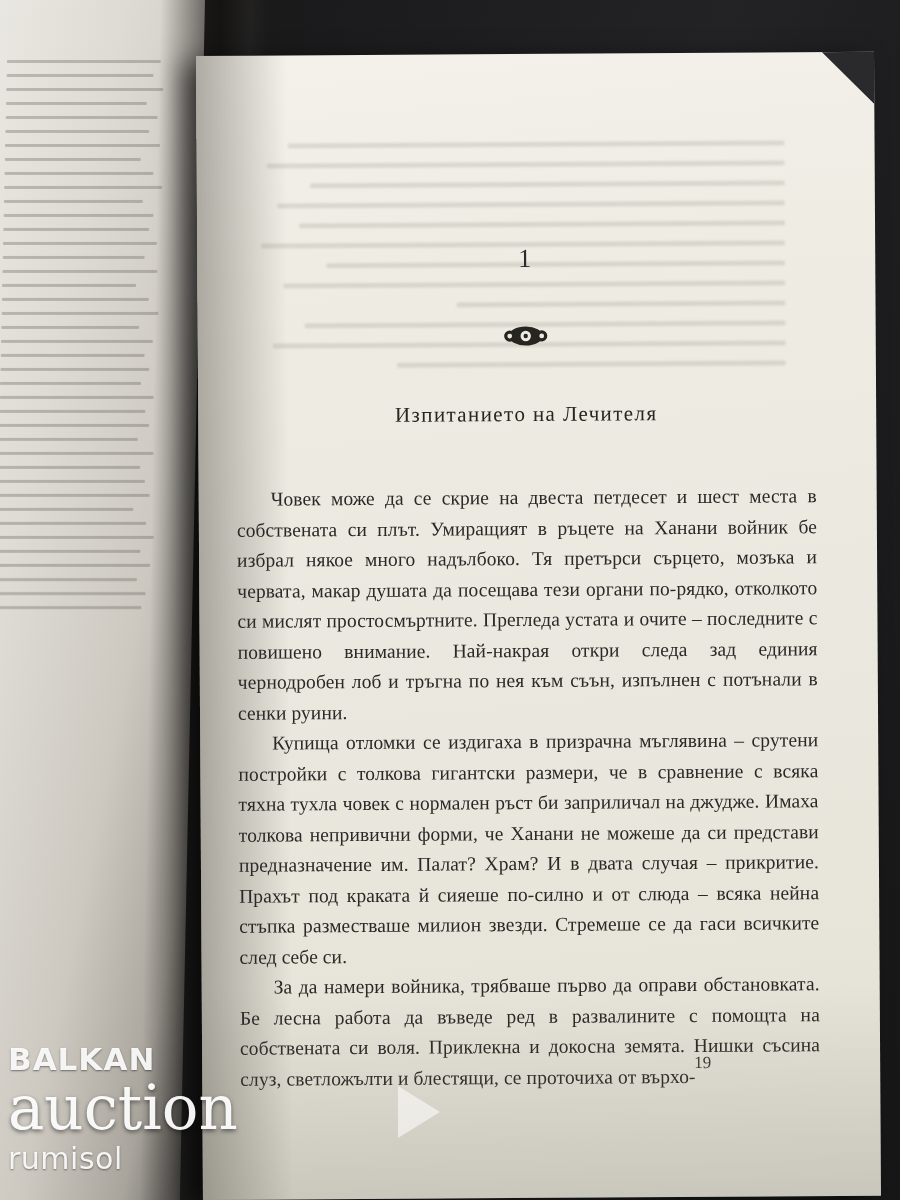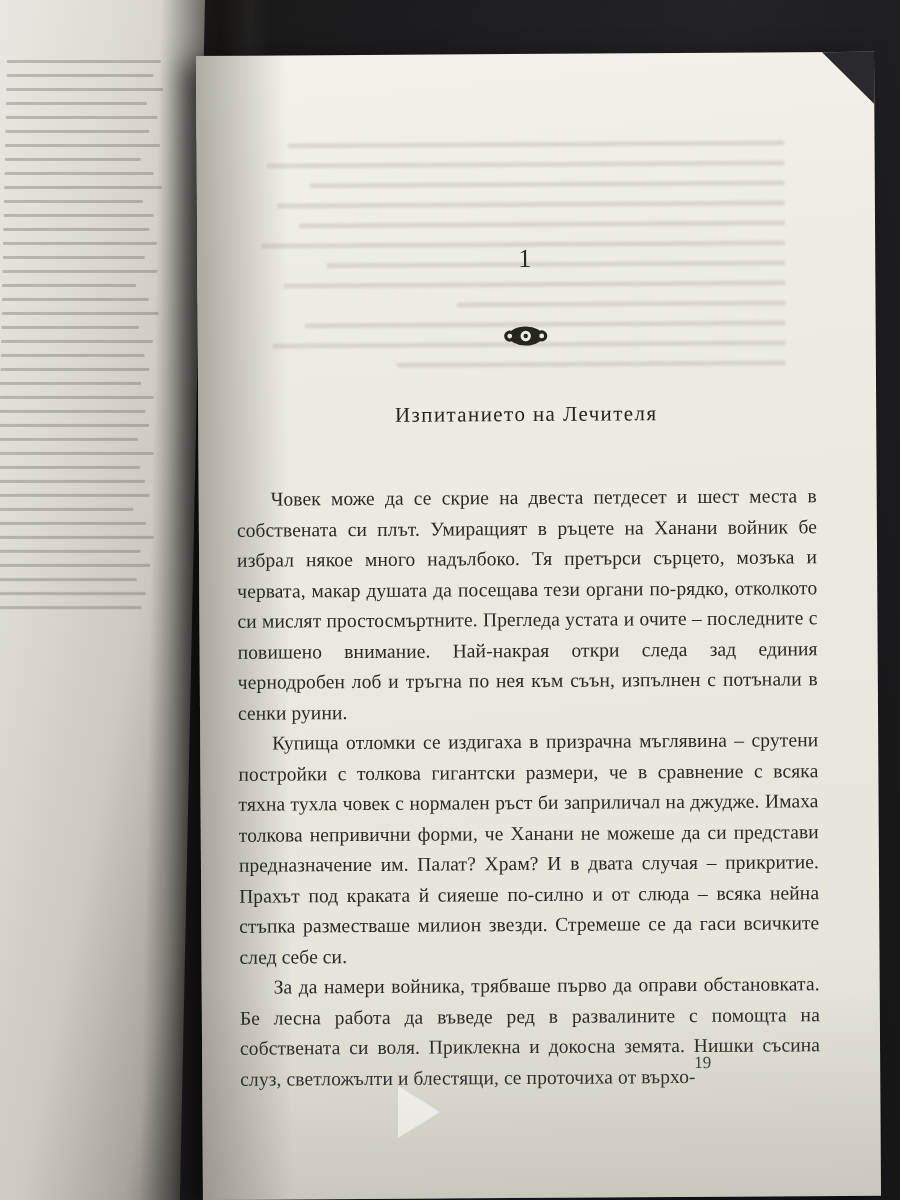--- a/index.html
+++ b/index.html
@@ -310,15 +310,20 @@
         <p>За да намери войника, трябваше първо да оправи обстановката. Бе лесна работа да въведе ред в развалините с помощта на собствената си воля. Приклекна и докосна земята. Нишки съсина слуз, светложълти и блестящи, се проточиха от върхо-</p>
       </div>
     </div>
 
     <div class="page-number">19</div>
 
     <div class="shade-bottom"></div>
     <div class="page-corner"></div>
   </div>
 
+  <div class="watermark">
+    <div class="wm-top">BALKAN</div>
+    <div class="wm-mid">auction</div>
+    <div class="wm-bot">rumisol</div>
+  </div>
   <div class="play-button"></div>
 
 </div>
 
 </body></html>

